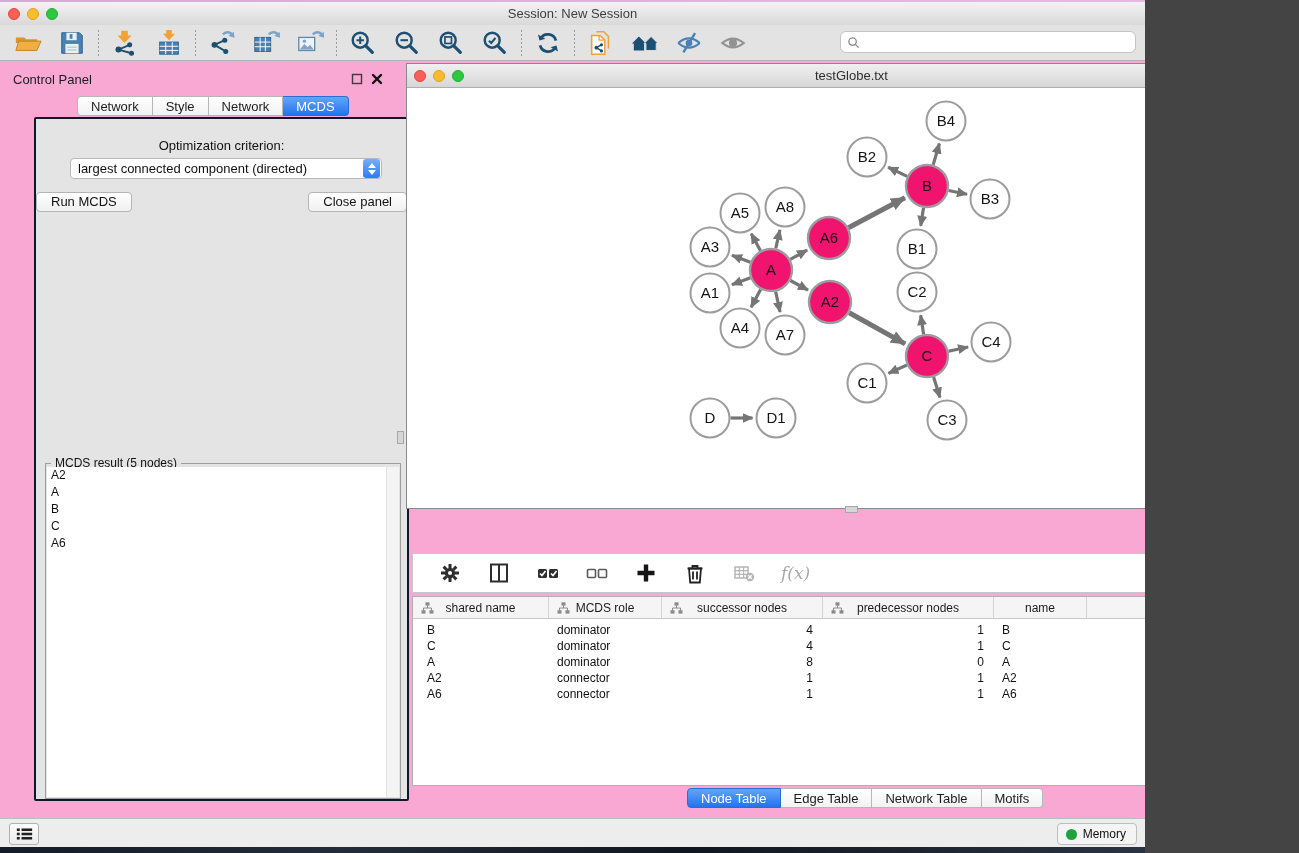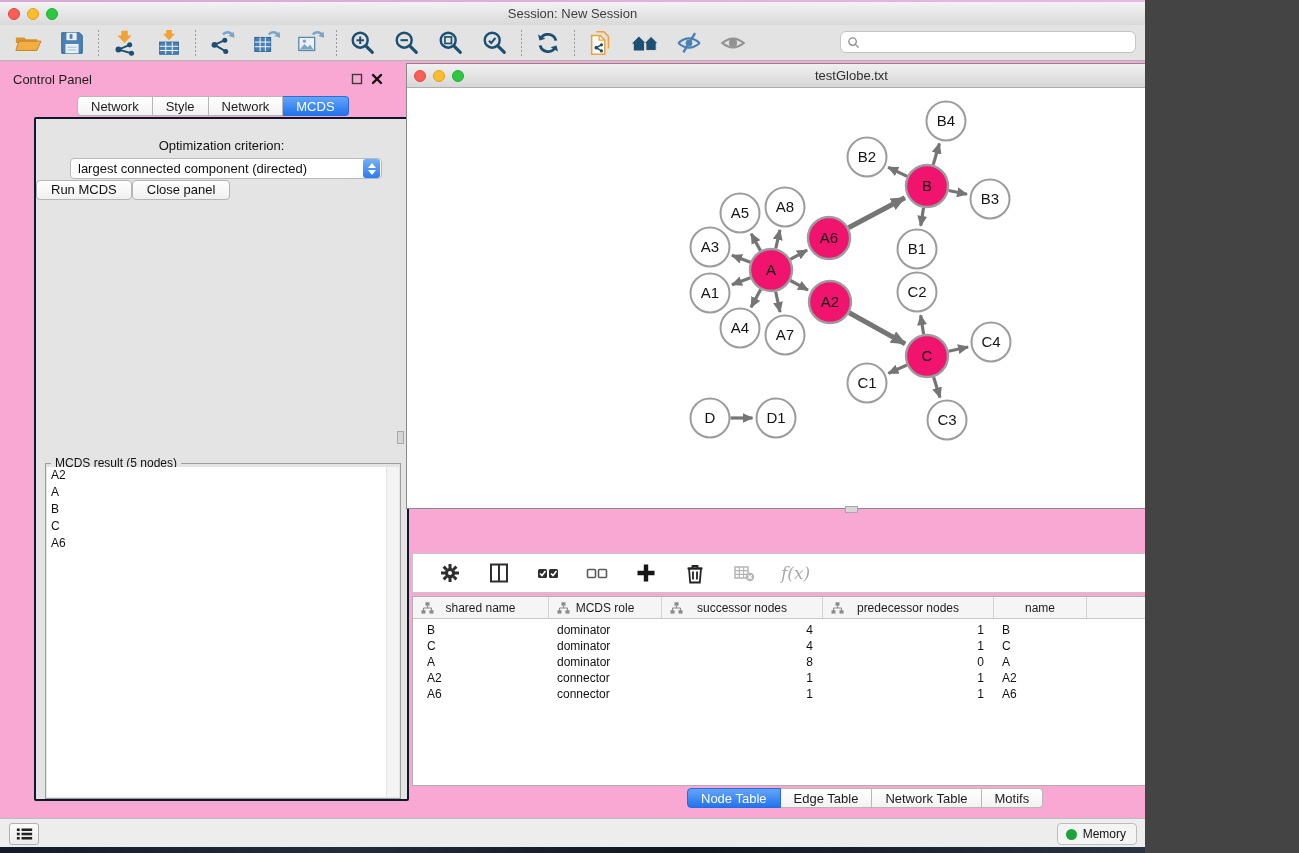--- a/index.html
+++ b/index.html
@@ -40,21 +40,21 @@
   .cp-title { position:absolute; left:13px; top:10px; }
   .cp-ctrls { right:12px; top:11px; }
   .cp-tabs { position:absolute; left:77px; top:34px; }
   .cp-box { position:absolute; left:8px; top:55px; width:375px; height:684px; background:#e4e4e4; border:2px solid #0f172a; border-radius:2px;margin-left:26px; }
   .crit-label { position:absolute; top:19px; width:100%; text-align:center; font-size:13px; color:#111; }
   .dropdown { position:absolute; left:34px; top:39px; width:312px; height:21px; background:#fff; border:1px solid #b9b9b9; border-radius:4px; display:flex; align-items:center; }
   .dropdown .ddtext { flex:1; font-size:13px; color:#111; padding-left:7px; white-space:nowrap; overflow:hidden; }
   .dd-stepper { width:17px; height:19px; border-radius:3px; background:linear-gradient(#74b0f8,#2d7bf3); margin-right:1px; position:relative; }
   .dd-stepper:before { content:""; position:absolute; left:4.5px; top:3.5px; border-left:4px solid transparent; border-right:4px solid transparent; border-bottom:5px solid #fff; }
   .dd-stepper:after { content:""; position:absolute; left:4.5px; bottom:3.5px; border-left:4px solid transparent; border-right:4px solid transparent; border-top:5px solid #fff; }
-  .cp-buttons { position:absolute; top:61px; width:100%; display:flex; justify-content:flex-start; }
+  .cp-buttons { position:absolute; top:73px; width:100%; display:flex; justify-content:space-between; }
   .pushbtn { height:20px; padding:0 14px; background:linear-gradient(#ffffff,#f0f0f0); border:1px solid #b5b5b5; border-radius:4px; font-size:13px; color:#111; line-height:18px; }
   .groupbox { position:absolute; left:9px; top:344px; width:356px; height:336px; border:1px solid #9d9d9d; }
   .groupbox .legend { position:absolute; left:5px; top:-8px; background:#e4e4e4; padding:0 4px; font-size:12px; color:#111; }
   .resultlist { position:absolute; left:1px; top:3px; right:1px; bottom:1px; background:#fff; }
   .resultlist .scrolltrack { position:absolute; right:0; top:0; width:13px; height:100%; background:#f4f4f4; border-left:1px solid #e2e2e2; }
   .resultlist .item { font-size:12px; color:#111; line-height:17px; padding-left:4px; }
 
   
   .seg { display:flex; }
   .seg .sg { height:20px; line-height:18px; padding:1px 13px; font-size:13px; color:#1c1c1c; background:linear-gradient(#ffffff,#f2f2f2); border:1px solid #b7b7b7; border-left:none; }

